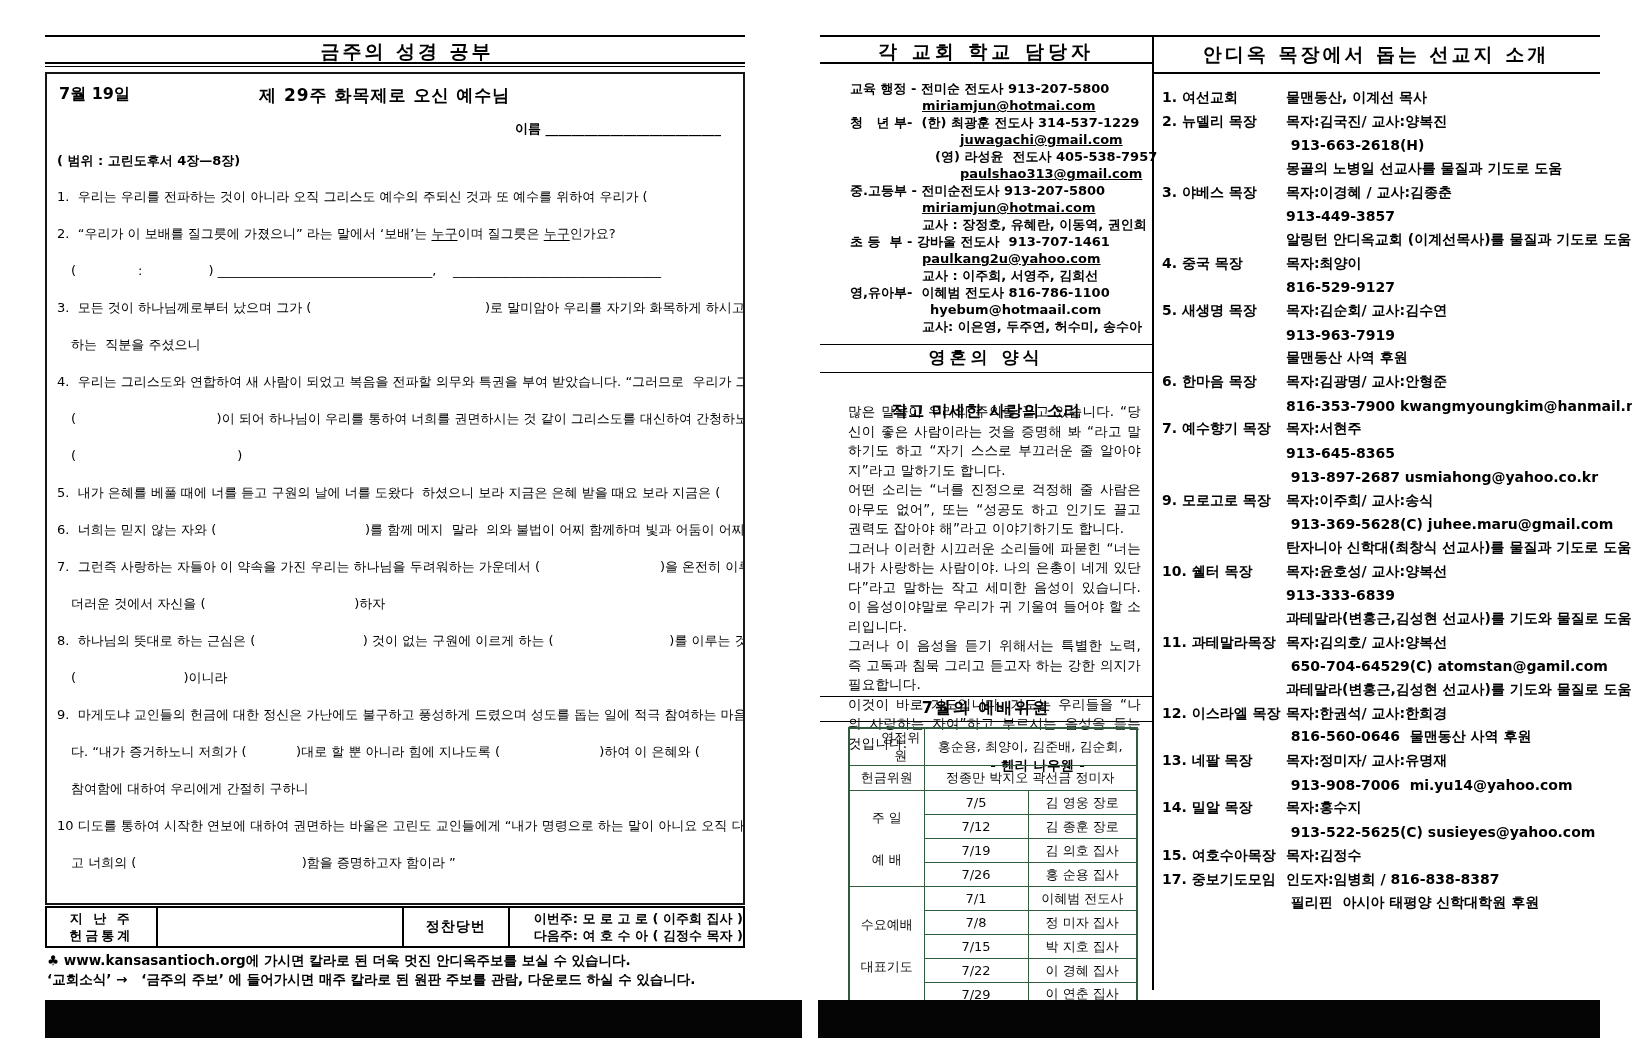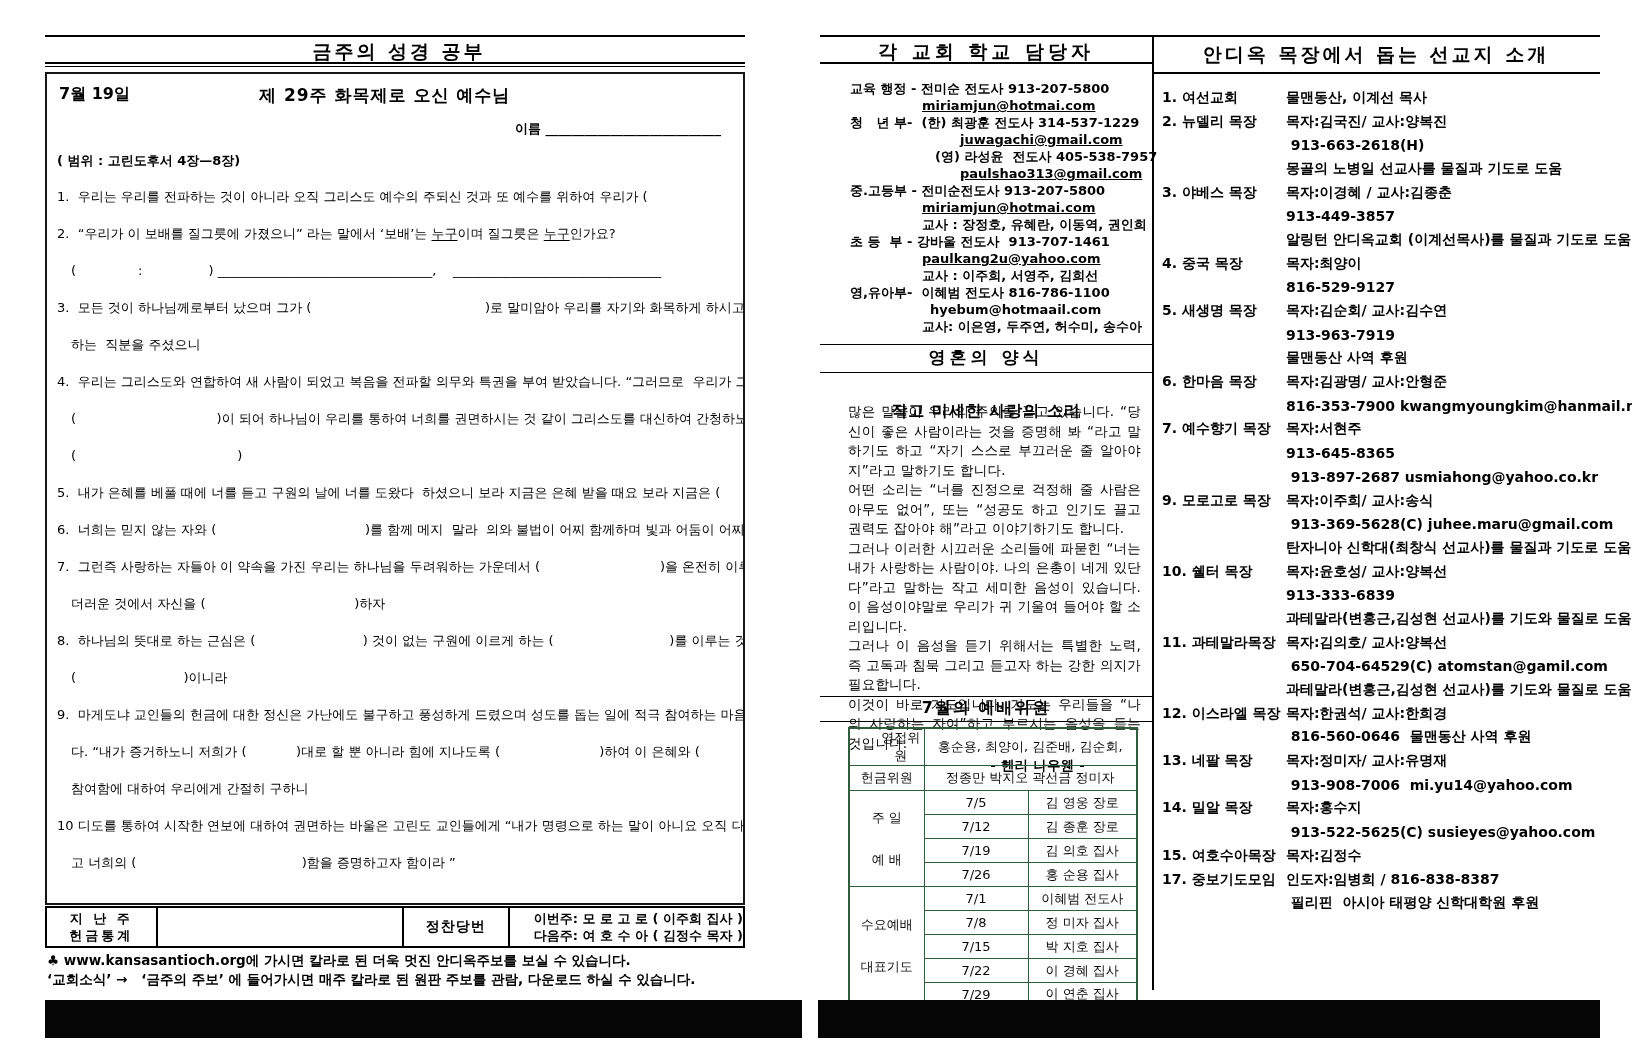--- a/index.html
+++ b/index.html
@@ -61,21 +61,21 @@
   #missions { left: 10px; top: 86px; width: 438px; }
   .mrow { height: 23.7px; display: flex; align-items: center; white-space: pre; font-size: 14px; font-weight: bold; }
   .mname { width: 124px; flex: none; }
   .mrow.tight .mname { width: auto; }
 </style>
 </head>
 <body>
 
 <div id="leftPage" class="abs">
   <div class="abs line" style="left:0; top:35px; width:700px; height:2px;"></div>
-  <div class="abs pgHeader" style="left:4px; top:39px;">금주의  성경 공부</div>
+  <div class="abs pgHeader" style="left:12px; top:39px;">금주의  성경 공부</div>
   <div class="abs line" style="left:0; top:62px; width:700px; height:2px;"></div>
   <div class="abs line" style="left:0; top:66px; width:700px; height:1px;"></div>
 
   <div id="qbox" class="abs">
     <div class="abs qdate" style="left:12px; top:10px;">7월 19일</div>
     <div class="abs qtitle" style="left:212px; top:10px;">제 29주  화목제로 오신 예수님</div>
     <div class="abs qname" style="left:468px; top:46px;">이름 ___________________________</div>
     <div class="abs qscope" style="left:10px; top:78px;">( 범위 : 고린도후서 4장—8장)</div>
     <div class="abs qlines">
 

